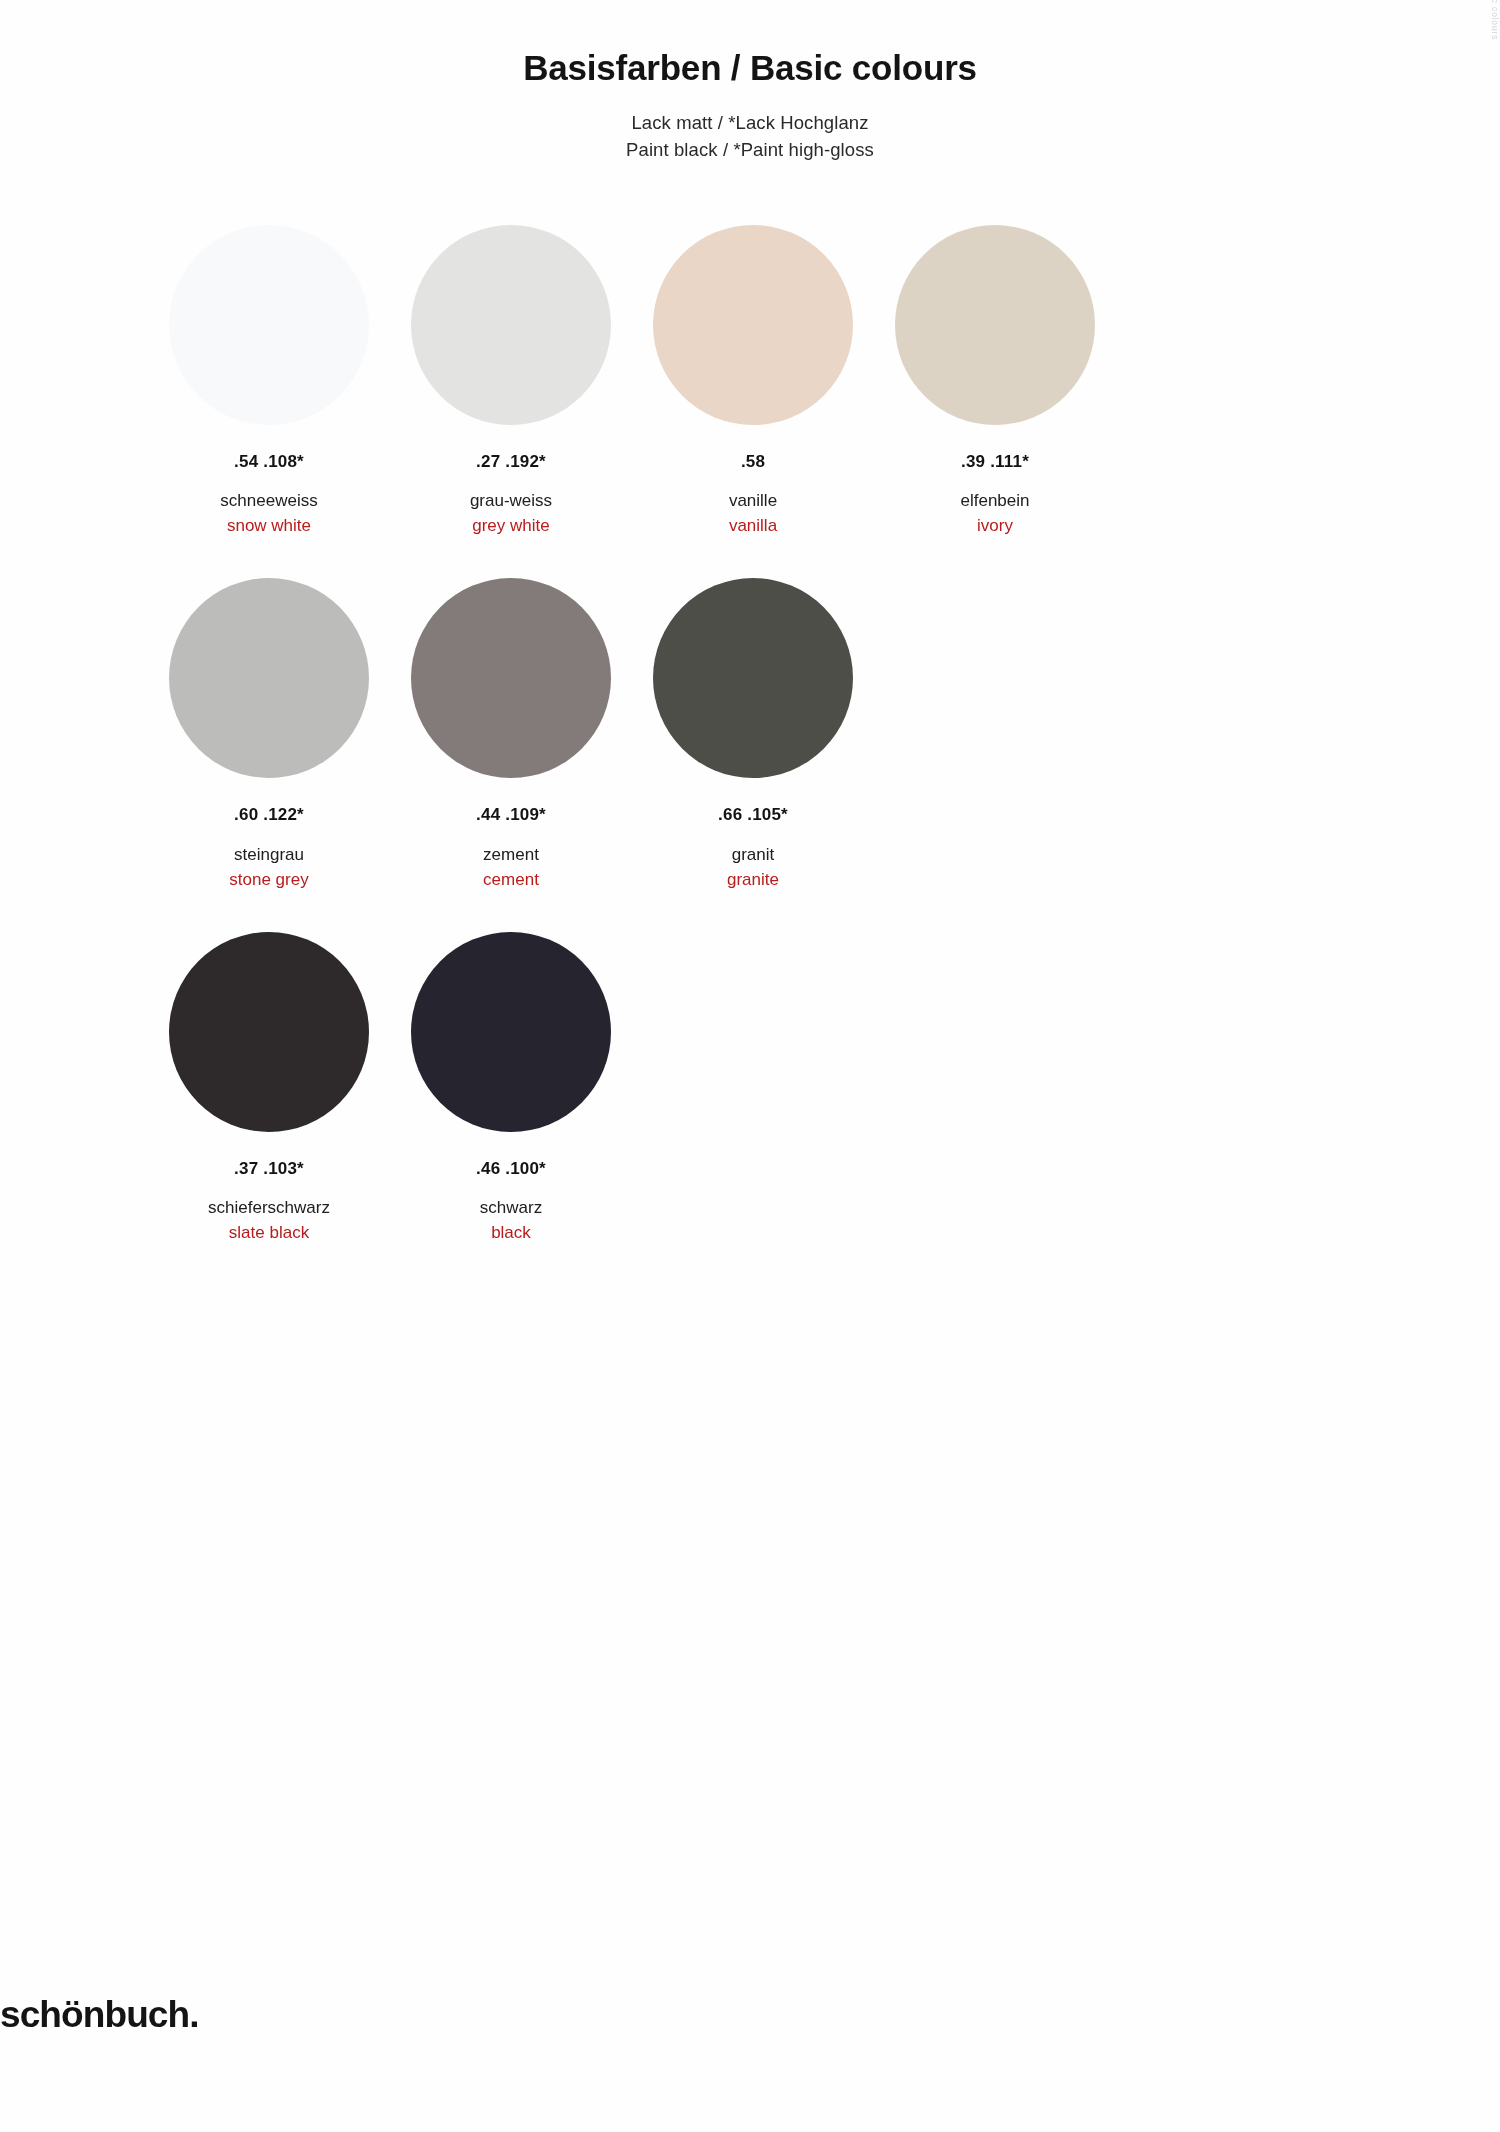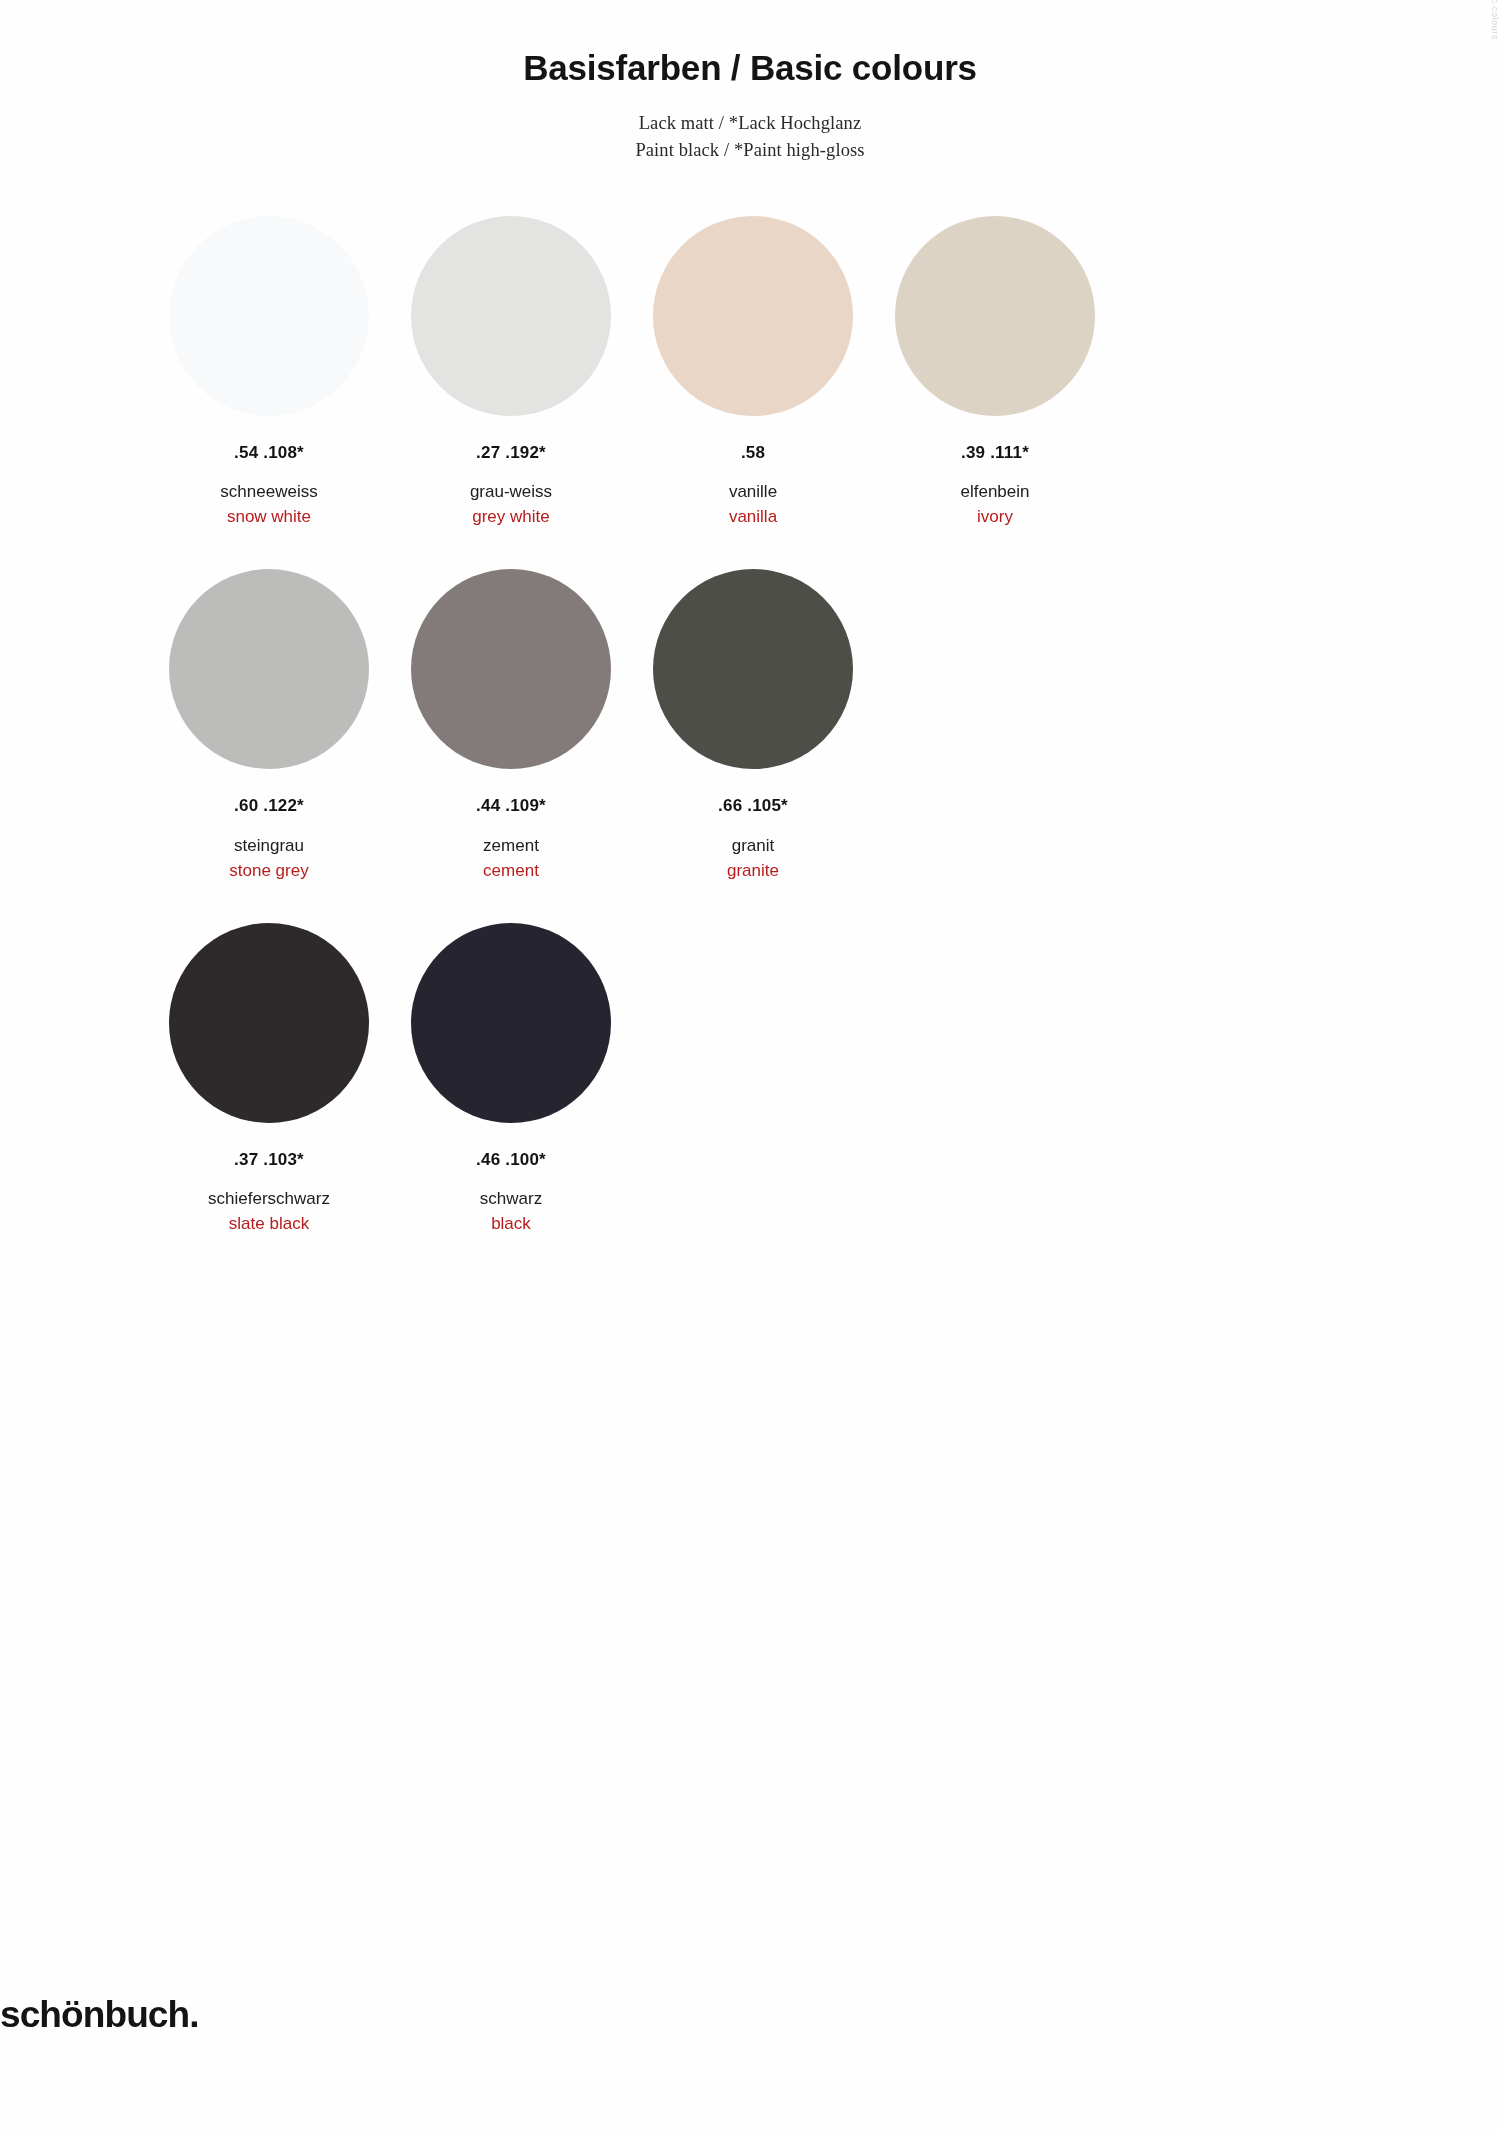--- a/index.html
+++ b/index.html
@@ -42,27 +42,26 @@
   .subtitle-block {
     margin-top: 22px;
     line-height: 1.42;
   }
   .subtitle-line {
     font-size: 18.5px;
     font-weight: 500;
     color: #2a2a2a;
     letter-spacing: 0.1px;
     display: block;
-    font-family: Liberation Serif, serif;
   }
 
   
   .grid {
     position: absolute;
-    top: 216px;
+    top: 225px;
     left: 148px;
     width: 1210px;
   }
   .swatch-row {
     display: flex;
     flex-direction: row;
     margin-bottom: 40px;
   }
   .swatch-cell {
     width: 242px;

